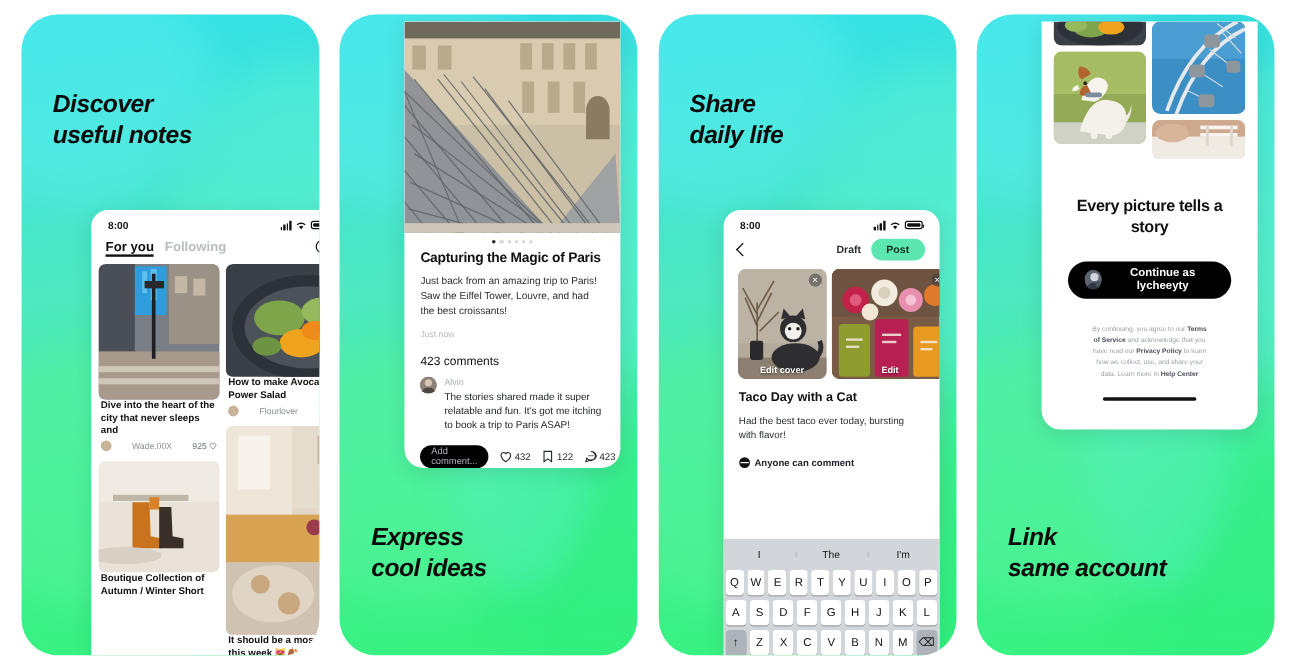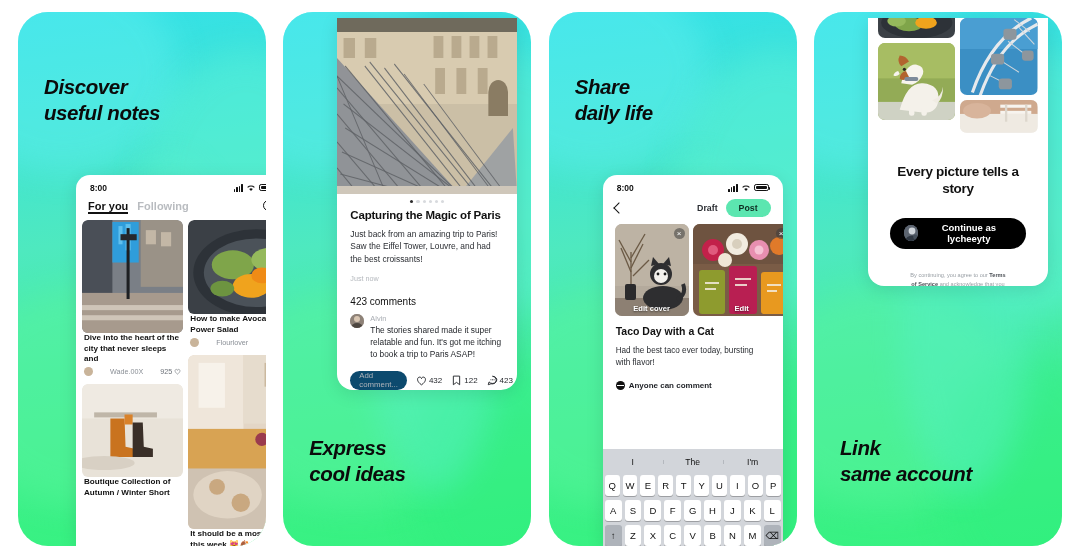--- a/index.html
+++ b/index.html
@@ -122,21 +122,21 @@
   .note-title { font-size: 11.5px; font-weight: 700; color:#111; letter-spacing:-.2px;}
   .note-text { font-size: 8.4px; color:#2b2e33; line-height:1.5; margin-top: 7px;}
   .note-time { font-size: 7.2px; color:#b4b8bd; margin-top: 8px; }
   .comments-count { font-size: 10px; font-weight:400; color:#111; margin-top: 13px; }
   .comment { display:flex; gap:6px; margin-top: 7px; }
   .c-av { width:14px;height:14px;border-radius:50%;background:#9a8f86;flex:0 0 auto;overflow:hidden;}
   .c-name { font-size:7.4px; color:#a8acb2; }
   .c-text { font-size:8.3px; color:#1e2126; line-height:1.45; margin-top:1px;}
   .actionbar { display:flex; align-items:center; gap:9px; padding: 11px 13px 0 13px; }
   .addcomment {
-    flex:1; background:#0c4a6e; border-radius:11px; height:19px;
+    flex:1; background:#000000; border-radius:11px; height:19px;
     display:flex; align-items:center; padding: 0 9px;
     font-size:7.8px; color:#b0b4ba;
   }
   .act { display:flex; align-items:center; gap:2px; font-size:8px; font-weight:400; color:#26292e;}
   .act svg { width:11px; height:11px; }
 
   
   #phone3 { left: 14px; top: 163px; right: 14px; bottom: 0; border-radius: 14px 14px 0 0; }
   .compose-nav { display:flex; align-items:center; padding: 3px 12px 7px 12px; }
   .backchev { width:8px;height:8px;border-left:1.7px solid #111;border-bottom:1.7px solid #111;transform:rotate(45deg);}
@@ -170,21 +170,21 @@
   .predict div + div::before { content:""; position:absolute; left:0; top:3px; bottom:3px; width:1px; background:#b4b8be;}
   .krow { display:flex; justify-content:center; gap:3px; padding: 4px 2px 0 2px;}
   .key {
     background:#fff; border-radius:3px; width:19px; height:21px;
     display:flex; align-items:center; justify-content:center;
     font-size:9.5px; color:#111; box-shadow: 0 1px 0 rgba(0,0,0,.25);
   }
   .key.wide { background:#aeb3ba; }
 
   
-  #phone4 { left: 14px; top: 6px; right: 14px; height: 268px; border-radius: 0 0 16px 16px; }
+  #phone4 { left: 14px; top: 6px; right: 14px; height: 340px; border-radius: 0 0 16px 16px; }
   .grid4 { display:flex; gap:5px; padding: 0 10px; }
   .grid4 .gcol { flex:1; display:flex; flex-direction:column; gap:5px;}
   .login-body { text-align:center; padding: 30px 22px 0 22px; }
   .login-title { font-size:13.5px; font-weight:700; color:#111; line-height:1.3; letter-spacing:-.3px;}
   .continue-btn {
     margin: 20px auto 0 auto; background:#000; border-radius:20px;
     height:31px; display:flex; align-items:center; justify-content:center; gap:8px;
     padding: 0 14px;
   }
   .continue-btn .cav { width:16px;height:16px;border-radius:50%; overflow:hidden; background:#6b7280;}

